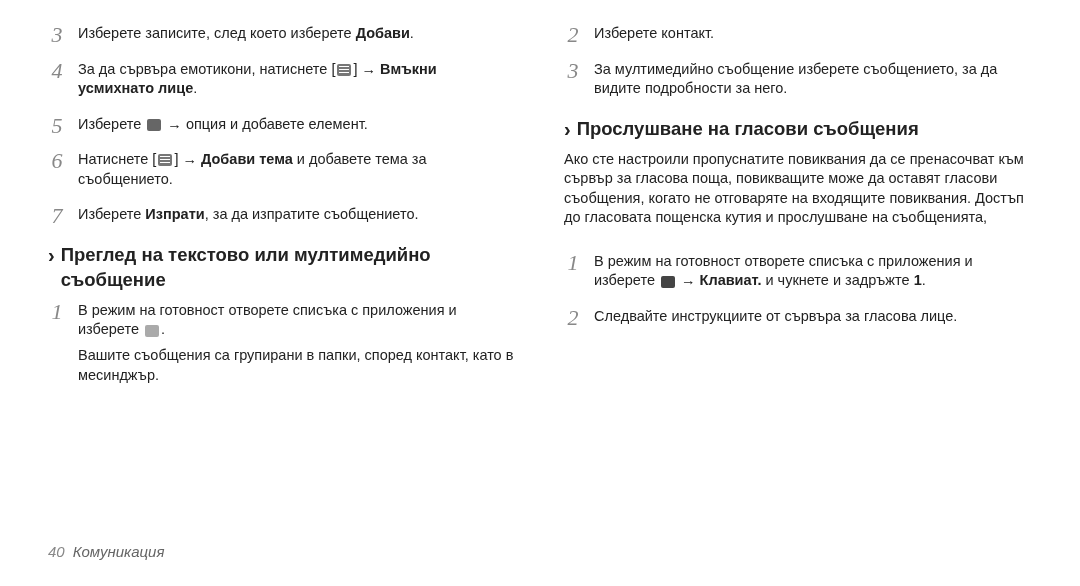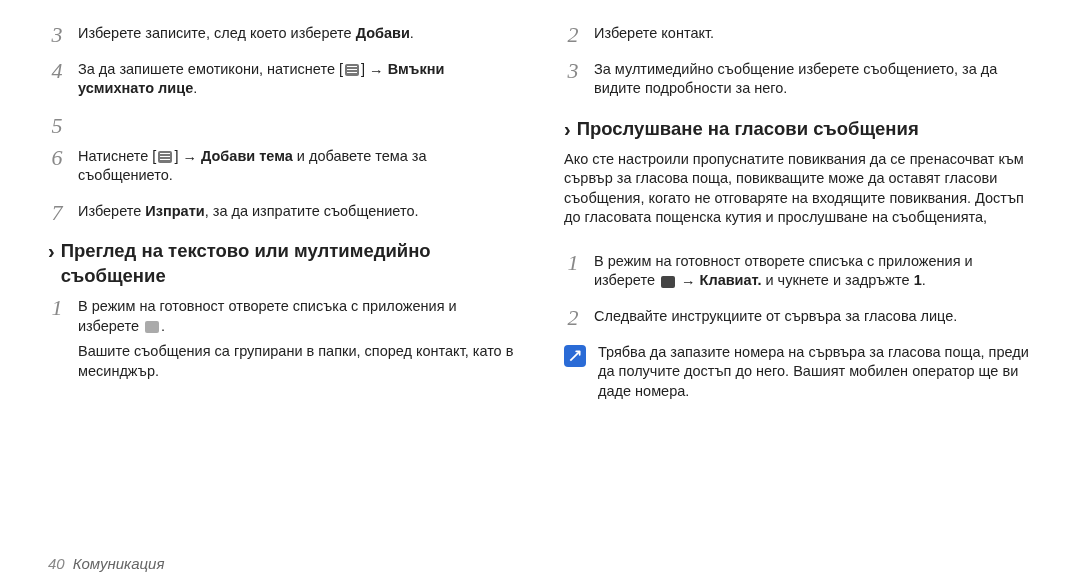--- a/index.html
+++ b/index.html
@@ -99,21 +99,21 @@
     background: #666;
   }
   .inline-icon-envelope {
     background: #aaa;
   }
   .inline-icon-phone {
     background: #444;
   }
   .footer {
     position: absolute;
-    bottom: 12px;
+    bottom: 24px;
     left: 48px;
     display: flex;
     align-items: flex-start;
     gap: 8px;
     font-style: italic;
     color: #666;
     font-size: 15px;
   }
   .footer-num {
     font-style: italic;
@@ -134,28 +134,31 @@
         <p>
           <span>Изберете записите, след което изберете </span><b>Добави</b><span>.</span>
         </p>
       </div>
     </div>
 
     <div class="step">
       <div class="step-num">4</div>
       <div class="step-body">
         <p>
-          <span>За да запишете емотикони, натиснете [</span><span class="inline-icon inline-icon-menu"></span><span>] → </span><b>Вмъкни усмихнато лице</b><span>.</span>
+          <span>За да сървъра емотикони, натиснете [</span><span class="inline-icon inline-icon-menu"></span><span>] → </span><b>Вмъкни усмихнато лице</b><span>.</span>
         </p>
       </div>
     </div>
 
     <div class="step">
       <div class="step-num">5</div>
       <div class="step-body">
+        <p>
+          <span>Изберете </span><span class="inline-icon inline-icon-attach"></span><span> → опция и добавете елемент.</span>
+        </p>
       </div>
     </div>
 
     <div class="step">
       <div class="step-num">6</div>
       <div class="step-body">
         <p>
           <span>Натиснете [</span><span class="inline-icon inline-icon-menu"></span><span>] → </span><b>Добави тема</b><span> и добавете тема за съобщението.</span>
         </p>
       </div>
@@ -219,29 +222,20 @@
       </div>
     </div>
 
     <div class="step">
       <div class="step-num">2</div>
       <div class="step-body">
         <p>Следвайте инструкциите от сървъра за гласова лице.</p>
       </div>
     </div>
 
-    <div class="note">
-      <div class="note-icon">
-        <svg viewBox="0 0 24 24" fill="none" stroke="#fff" stroke-width="3">
-          <path d="M4 20 L20 4"></path>
-          <path d="M20 4 L14 4 M20 4 L20 10" stroke-linecap="round"></path>
-        </svg>
-      </div>
-      <div class="note-body">Трябва да запазите номера на сървъра за гласова поща, преди да получите достъп до него. Вашият мобилен оператор ще ви даде номера.</div>
-    </div>
 
   </div>
 </div>
 
 <div class="footer">
   <span class="footer-num">40</span>
   <span>Комуникация</span>
 </div>
 
 </body></html>

